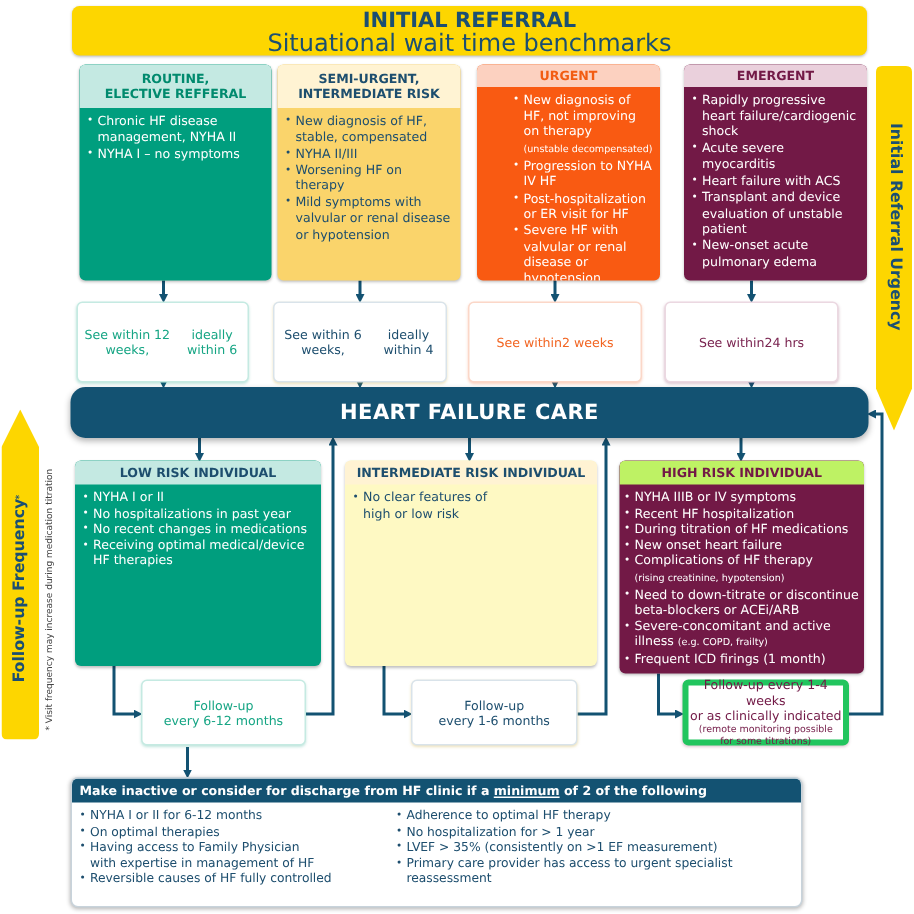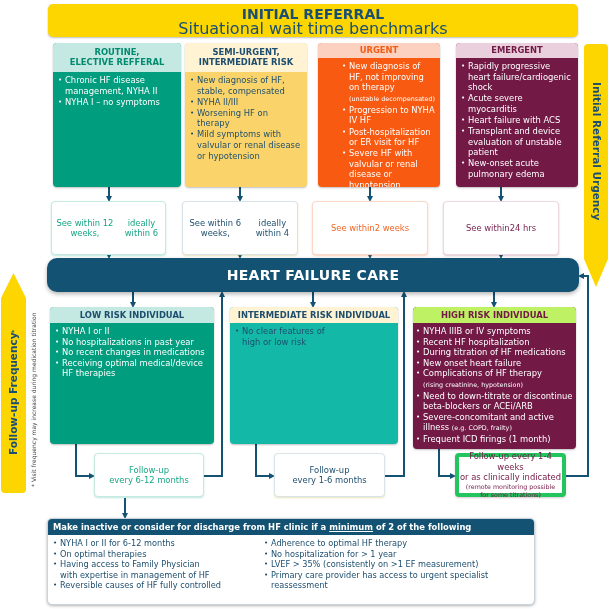--- a/index.html
+++ b/index.html
@@ -49,21 +49,21 @@
 
   
   .risk { top: 307px; height: 137px; border-radius: 4px; box-shadow: 0 1px 2px rgba(0,0,0,0.25); overflow: hidden; }
   .risk .hd { text-align: center; font-weight: bold; font-size: 8.4px; height: 16px; line-height: 16px; }
   .risk ul { list-style: none; padding: 3px 3px 0 5px; font-size: 8.4px; line-height: 10.6px; }
   .risk li { position: relative; padding-left: 7px; }
   .risk li::before { content: "\2022"; position: absolute; left: 0; font-size: 7px; }
   #risk0 { left: 50px; width: 164px; background: #009e7e; }
   #risk0 .hd { background: #c4e9e2; color: #1d4e6e; }
   #risk0 ul { color: #ffffff; }
-  #risk1 { left: 230px; width: 168px; background: #14b8a6; }
+  #risk1 { left: 230px; width: 168px; background: #fef9c3; }
   #risk1 .hd { background: #fff3d3; color: #1d4e6e; }
   #risk1 ul { color: #1d4e6e; }
   #risk2 { left: 413px; width: 163px; background: #721946; height: 142px; }
   #risk2 .hd { background: #bef264; color: #721946; }
   #risk2 ul { color: #ffffff; padding-left: 3px; }
 
   
   .fu { top: 453px; height: 44px; border-radius: 4px; background: #fff; text-align: center;
     font-size: 8.4px; line-height: 10.5px; display: flex; flex-direction: column; align-items: center; justify-content: center; }
   #fu0 { left: 94px; width: 110px; border: 1px solid #c5eae2; color: #16a584; box-shadow: 0 1px 2px rgba(0,150,120,0.25); }

